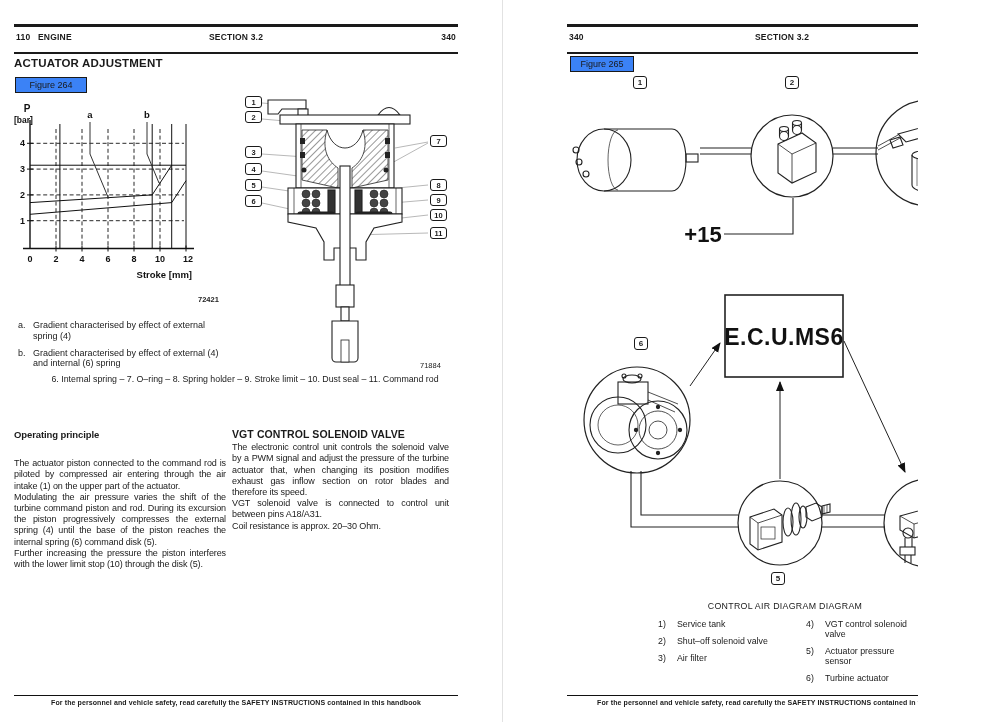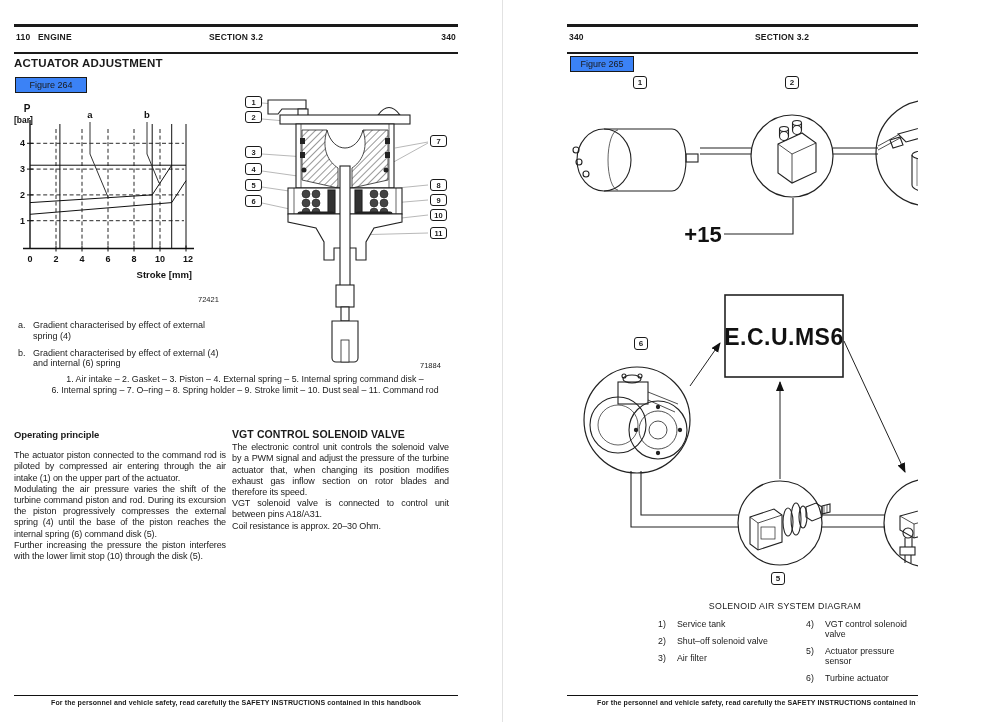--- a/index.html
+++ b/index.html
@@ -12,21 +12,21 @@
   .hdr .hc{position:absolute;left:50%;transform:translateX(-50%);top:0;}
   .hdr .hr{position:absolute;right:2px;top:0;}
   .pgtitle{position:absolute;font-size:11.5px;font-weight:bold;letter-spacing:.2px;}
   .figbox{position:absolute;border:1.4px solid #1a1a1a;background:#3b82f6;display:flex;
           align-items:center;justify-content:center;font-size:9px;}
   .figcode{position:absolute;font-size:7.5px;color:#222;}
   .notes{position:absolute;font-size:9px;line-height:10.8px;}
   .note-row{display:flex;margin-bottom:6px;width:212px;}
   .note-id{width:15px;flex:none;}
   .caption{position:absolute;font-size:8.8px;text-align:center;line-height:11px;}
-  .colhead{font-size:9.5px;font-weight:bold;margin:0 0 10px 0;}
+  .colhead{font-size:9.5px;font-weight:bold;margin:0 0 18px 0;}
   .colhead2{font-size:10.5px;font-weight:bold;margin:0 0 2px 0;letter-spacing:.1px;}
   .body-col{position:absolute;font-size:9px;line-height:11.2px;text-align:justify;letter-spacing:-.1px;}
   .body-col p{margin:0;}
   .footer{position:absolute;border-top:1.3px solid #111;text-align:center;font-size:7px;
           font-weight:bold;padding-top:3px;letter-spacing:.1px;}
   .badge{position:absolute;border:1.2px solid #1a1a1a;border-radius:3px;background:#fff;
          display:flex;align-items:center;justify-content:center;font-weight:bold;box-sizing:border-box;}
   .badge.small{width:17px;height:12px;font-size:7.5px;}
   .badge.sq{width:14px;height:13px;font-size:8px;}
   .diagram-caption{position:absolute;font-size:8.8px;letter-spacing:.3px;text-align:center;}
@@ -107,21 +107,21 @@
     <text x="70" y="166" font-size="9" font-weight="bold" text-anchor="middle">4</text>
     <text x="96" y="166" font-size="9" font-weight="bold" text-anchor="middle">6</text>
     <text x="122" y="166" font-size="9" font-weight="bold" text-anchor="middle">8</text>
     <text x="148" y="166" font-size="9" font-weight="bold" text-anchor="middle">10</text>
     <text x="176" y="166" font-size="9" font-weight="bold" text-anchor="middle">12</text>
     <text x="180" y="182" font-size="9.5" font-weight="bold" text-anchor="end">Stroke [mm]</text>
     <text x="78" y="22" font-size="9.5" font-weight="bold" text-anchor="middle">a</text>
     <text x="135" y="22" font-size="9.5" font-weight="bold" text-anchor="middle">b</text>
   </svg>
 
-  <div class="figcode" style="left:198px;top:295px;">72421</div>
+  <div class="figcode" style="left:198px;top:295px;font-weight:bold;">72421</div>
 
   <div class="notes" style="left:18px;top:320px;">
     <div class="note-row">
       <span class="note-id">a.</span>
       <span>Gradient characterised by effect of external spring (4)</span>
     </div>
     <div class="note-row">
       <span class="note-id">b.</span>
       <span>Gradient characterised by effect of external (4) and internal (6) spring</span>
     </div>
@@ -214,21 +214,20 @@
   <div class="badge small" style="left:245px;top:195px;">6</div>
   <div class="badge small" style="left:430px;top:135px;">7</div>
   <div class="badge small" style="left:430px;top:179px;">8</div>
   <div class="badge small" style="left:430px;top:194px;">9</div>
   <div class="badge small" style="left:430px;top:209px;">10</div>
   <div class="badge small" style="left:430px;top:227px;">11</div>
 
   <div class="figcode" style="left:420px;top:361px;">71884</div>
 
   <div class="caption" style="left:25px;top:374px;width:440px;">
-    <div>1. Air intake – 2. Gasket – 3. Piston – 4. External spring – 5. Internal spring command disk –</div>
     <div>6. Internal spring – 7. O–ring – 8. Spring holder – 9. Stroke limit – 10. Dust seal – 11. Command rod</div>
   </div>
 
   <div class="body-col" style="left:14px;top:429px;width:212px;">
     <div class="colhead">Operating principle</div>
     <p>The actuator piston connected to the command rod is piloted by compressed air entering through the air intake (1) on the upper part of the actuator.</p>
     <p>Modulating the air pressure varies the shift of the turbine command piston and rod. During its excursion the piston progressively compresses the external spring (4) until the base of the piston reaches the internal spring (6) command disk (5).</p>
     <p>Further increasing the pressure the piston  interferes with the lower limit stop (10) through the disk (5).</p>
   </div>
 
@@ -378,21 +377,21 @@
     <text x="143" y="172" font-size="22" font-weight="bold" text-anchor="middle">+15</text>
   </svg>
 
   <div class="badge sq" style="left:633px;top:76px;">1</div>
   <div class="badge sq" style="left:785px;top:76px;">2</div>
   <div class="badge sq" style="left:922px;top:76px;">3</div>
   <div class="badge sq" style="left:634px;top:337px;">6</div>
   <div class="badge sq" style="left:771px;top:572px;">5</div>
   <div class="badge sq" style="left:921px;top:572px;">4</div>
 
-  <div class="diagram-caption" style="left:660px;top:601px;width:250px;">SOLENOID AIR SYSTEM DIAGRAM</div>
+  <div class="diagram-caption" style="left:660px;top:601px;width:250px;">CONTROL AIR DIAGRAM DIAGRAM</div>
 
   <div class="legend-col" style="left:658px;top:619px;">
     <div class="legend-row">
       <span class="legend-num">1)</span>
       <span>Service tank</span>
     </div>
     <div class="legend-row">
       <span class="legend-num">2)</span>
       <span>Shut–off solenoid valve</span>
     </div>

